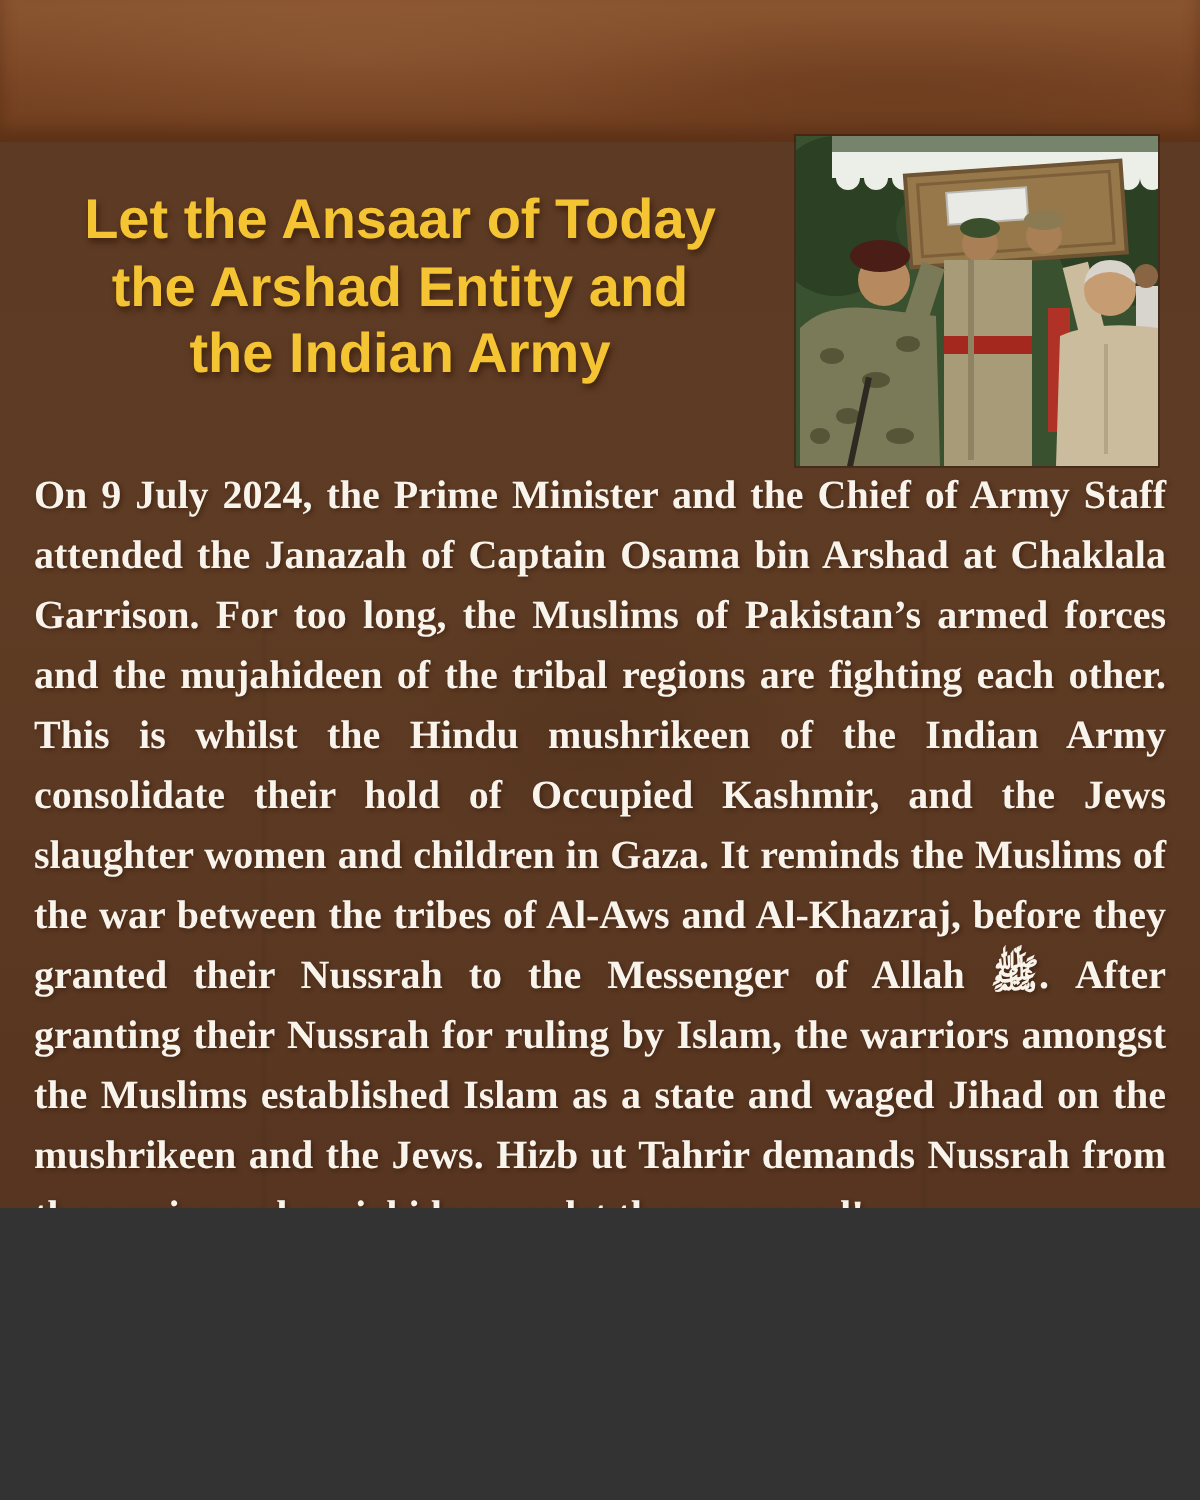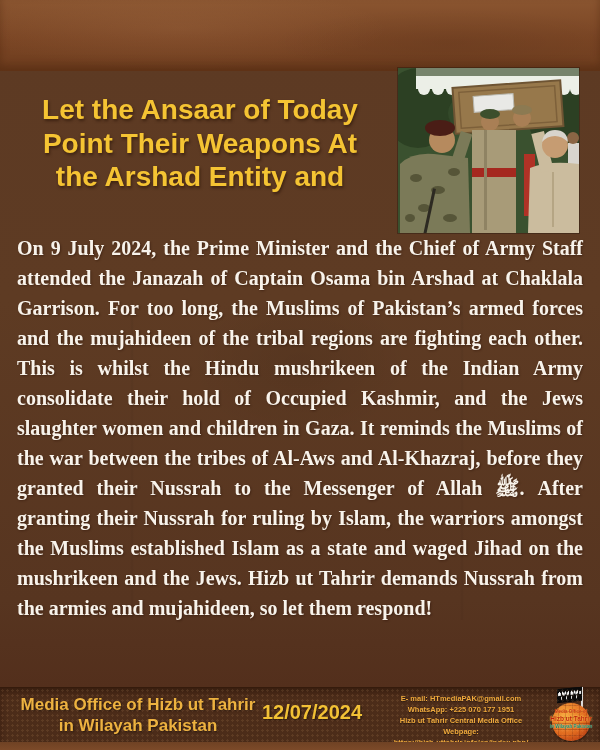--- a/index.html
+++ b/index.html
@@ -1,17 +1,17 @@
 <!DOCTYPE html>
 <html><head>
 <meta charset="utf-8">
 <style>
   html,body{margin:0;padding:0;}
   body{font-family:"Liberation Sans", sans-serif; background:#333;}
-  .page{position:relative;width:600px;height:750px;overflow:hidden;
+  .page{position:relative;width:600px;height:604px;overflow:hidden;
         background:linear-gradient(180deg,#4c2d1a 0px,#5d3a23 45px,#5e3b23 300px,#573520 600px,#532f1c 687px);}
   
   .top-band{position:absolute;left:0;top:0;width:600px;height:71px;
         background:linear-gradient(180deg,#8a5530 0%,#7a4524 55%,#6f3e1f 100%);
         box-shadow:inset 0 -6px 8px rgba(60,25,5,.35);}
   .top-band:after{content:"";position:absolute;inset:0;
         background:radial-gradient(ellipse 300px 60px at 30% 40%, rgba(255,200,150,.08), transparent 70%),
                    radial-gradient(ellipse 260px 50px at 75% 60%, rgba(0,0,0,.08), transparent 70%);}
   
   .watermark{position:absolute;left:120px;top:300px;width:360px;height:320px;pointer-events:none;
@@ -74,22 +74,22 @@
 </head>
 <body>
 
 <div class="page">
 
   <div class="top-band"></div>
   <div class="watermark"></div>
 
   <div class="title-block">
     <div>Let the Ansaar of Today</div>
-    <div>Point Their Weapons At</div>
     <div>the Arshad Entity and</div>
+    <div>the Indian Army</div>
   </div>
 
   <div class="photo">
     <svg width="181" height="165" viewBox="0 0 181 165" xmlns="http://www.w3.org/2000/svg">
 
       <rect x="0" y="0" width="181" height="165" fill="#3a512f"></rect>
       <ellipse cx="20" cy="40" rx="35" ry="40" fill="#2c4023"></ellipse>
       <ellipse cx="90" cy="45" rx="40" ry="25" fill="#33492a"></ellipse>
       <ellipse cx="165" cy="50" rx="35" ry="35" fill="#2c4023"></ellipse>
 

